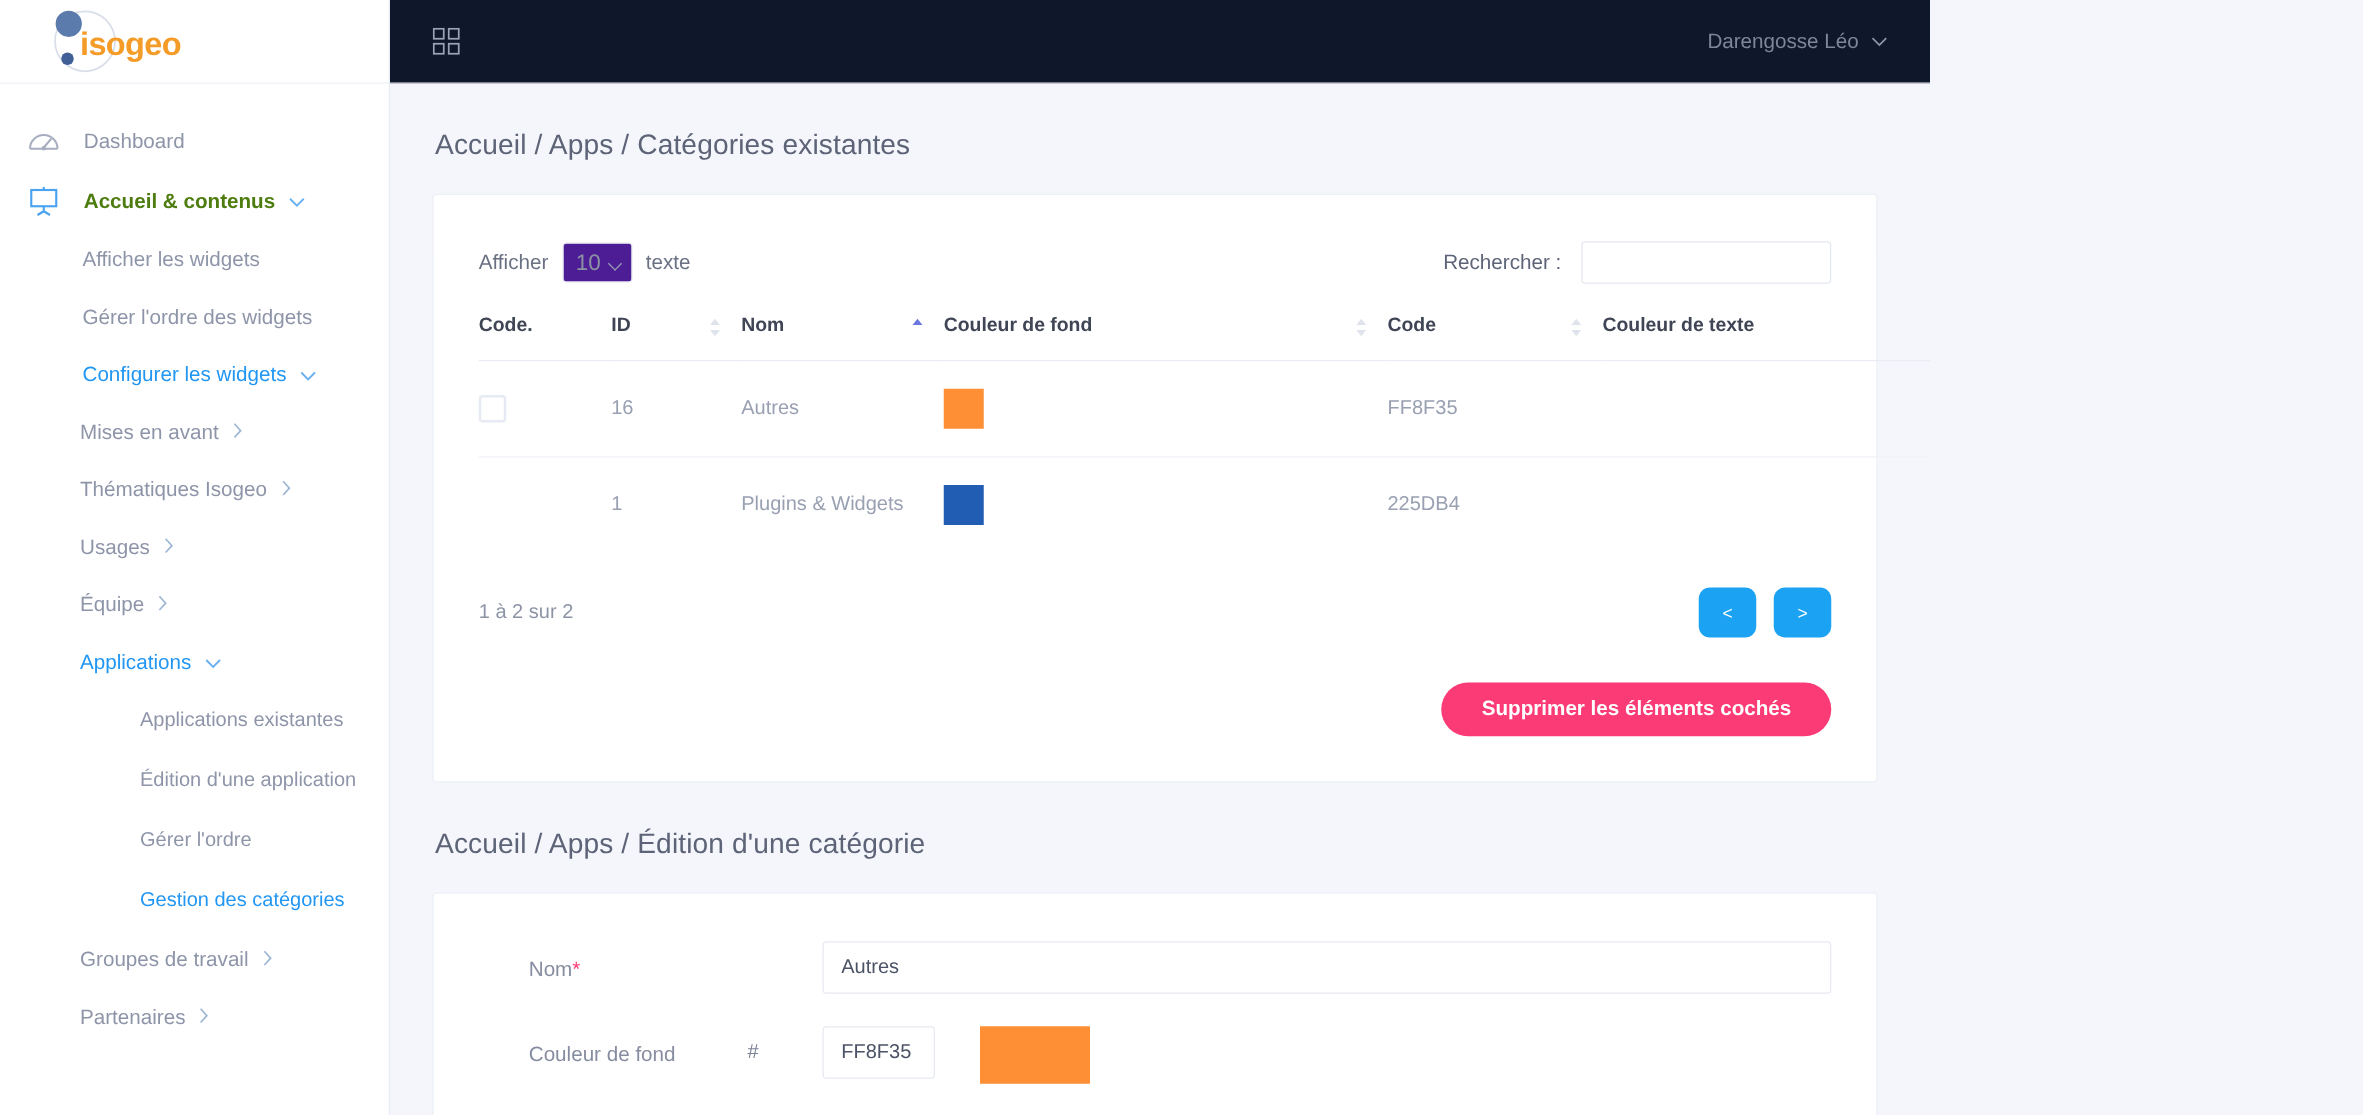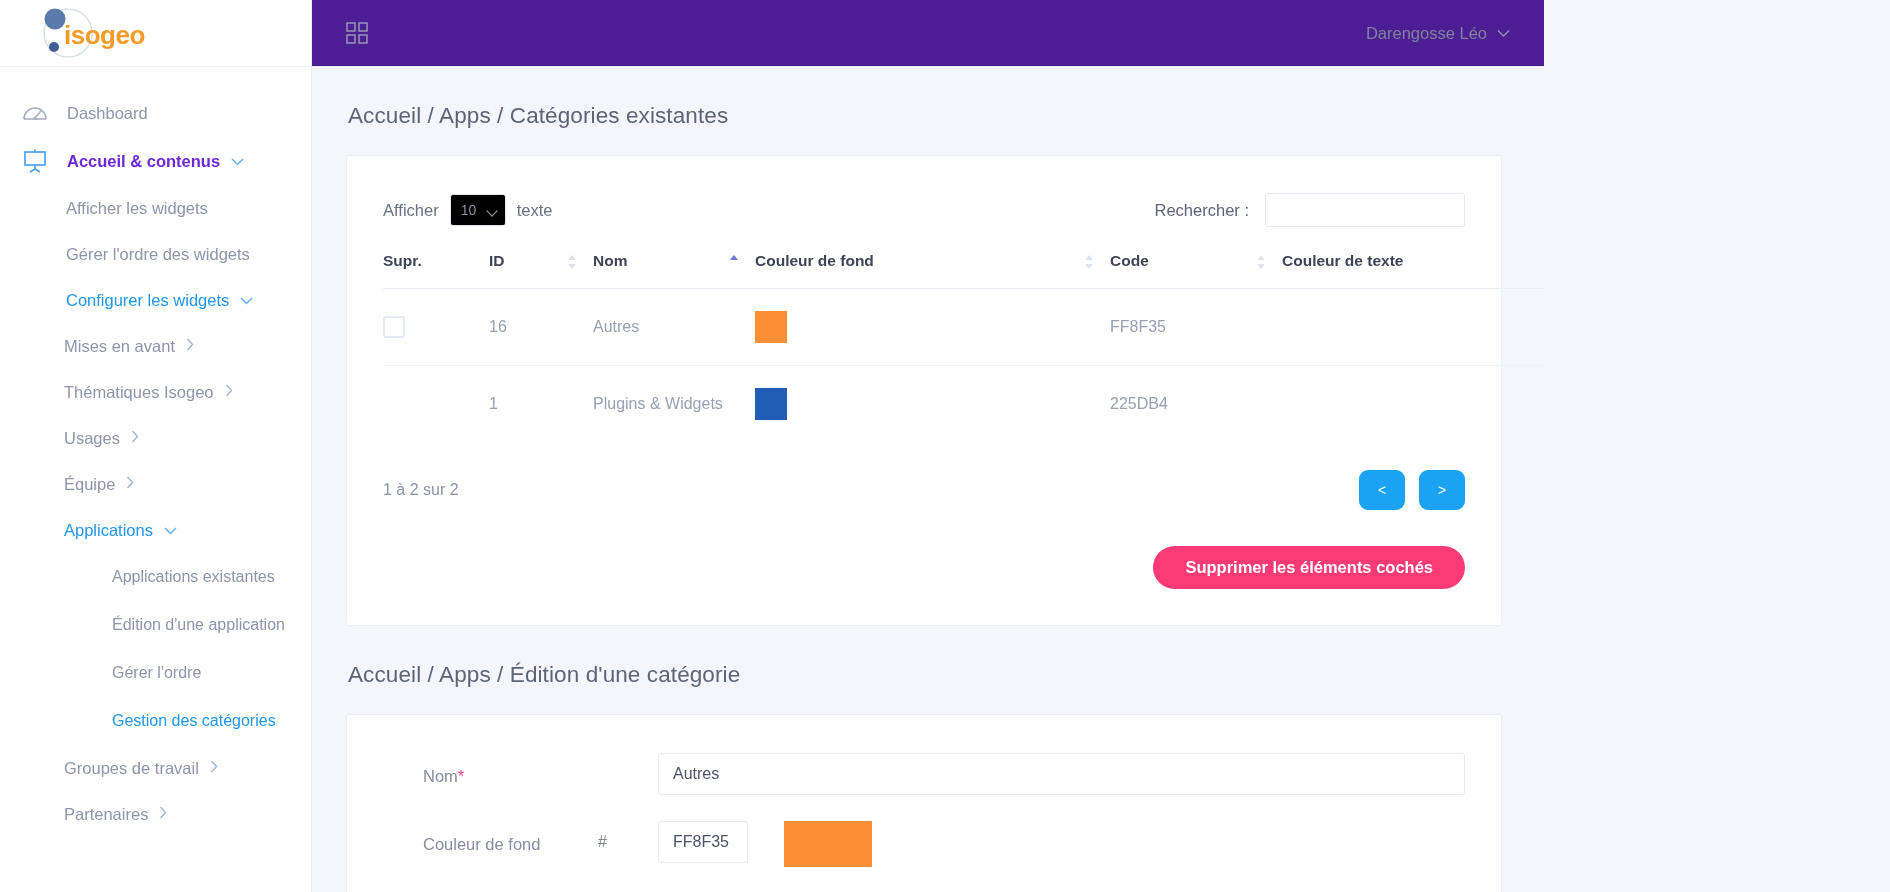--- a/index.html
+++ b/index.html
@@ -40,38 +40,38 @@
     height: 48px;
     cursor: pointer;
     white-space: nowrap;
   }
   .nav-icon {
     width: 30px; min-width: 30px; display: flex; align-items: center;
   }
   .nav-label {
     font-size: 16.5px; color: #8e95a9; padding-left: 15px;
   }
-  .nav-item.active .nav-label { color: #6d28d9; font-weight: bold; }
+  .nav-item.active .nav-label { color: #4d7c0f; font-weight: bold; }
   .nav-item.lvl1 { padding-left: 66px; height: 46px; }
   .nav-item.lvl1 .nav-label { padding-left: 0; }
   .nav-item.lvl2 { padding-left: 64px; height: 46px; }
   .nav-item.lvl2 .nav-label { padding-left: 0; }
   .nav-item.lvl3 { padding-left: 112px; height: 48px; }
   .nav-item.lvl3 .nav-label { padding-left: 0; font-size: 16px; }
   .nav-item.blue .nav-label { color: #2196f3; }
   .chev {
     margin-left: 11px; color: #93b9e8; font-size: 13px;
     display: inline-block;
   }
   .chev.down { color: #68b0f0; }
 
   
   .main { flex: 1; height: 892px; position: relative; overflow: hidden; }
   .topbar {
-    height: 67px; background: #4c1d95;
+    height: 67px; background: #0f172a;
     border-bottom: 1px solid #edf0f5;
     display: flex; align-items: center;
     padding: 0 22px 0 34px;
   }
   .grid-icon { width: 22px; height: 22px; display:block; cursor: pointer; }
   .topbar-spacer { flex: 1; }
   .user-menu {
     display: flex; align-items: center; gap: 10px;
     font-size: 16.5px; color: #7e8699; cursor: pointer;
     padding-right: 12px;
@@ -94,22 +94,22 @@
   }
   .card-inner { padding: 28px 36px 36px 36px; }
 
   
   .tbl-toolbar { display: flex; align-items: center; height: 52px; }
   .show-grp { display: flex; align-items: center; gap: 11px;
     font-size: 16.5px; color: #6a7183; }
   .sel {
     -webkit-appearance: none; appearance: none;
     border: 1px solid #e3e7ef; border-radius: 3px;
-    background: #000000; height: 32px; width: 56px;
-    padding: 0 6px 0 10px; font-size: 14px; color: #8a91a3;
+    background: #4c1d95; height: 32px; width: 56px;
+    padding: 0 6px 0 10px; font-size: 18px; color: #8a91a3;
     font-family: "Liberation Sans", sans-serif;
     cursor: pointer;
   }
   .sel-wrap { position: relative; display: inline-block; }
   .sel-wrap::after {
     content: ""; position: absolute; right: 10px; top: 13px;
     width: 7px; height: 7px; border-right: 1.6px solid #98a0b3;
     border-bottom: 1.6px solid #98a0b3; transform: rotate(45deg);
     pointer-events: none;
   }
@@ -349,21 +349,21 @@
               <col style="width:106px">
                 <col style="width:104px">
                 <col style="width:162px">
               <col style="width:355px">
                 <col style="width:172px">
                 <col style="width:368px">
                 <col style="width:auto">
             </colgroup>
             <thead>
                 <tr id="thead-row">
-                  <th><span>Supr.</span></th>
+                  <th><span>Code.</span></th>
                   <th><span>ID</span><span class="sort">
                       <i class="up"></i>
                       <i class="dn"></i>
                     </span></th>
                   <th><span>Nom</span><span class="sort asc">
                       <i class="up"></i>
                     </span></th>
                   <th><span>Couleur de fond</span><span class="sort">
                       <i class="up"></i>
                       <i class="dn"></i>

